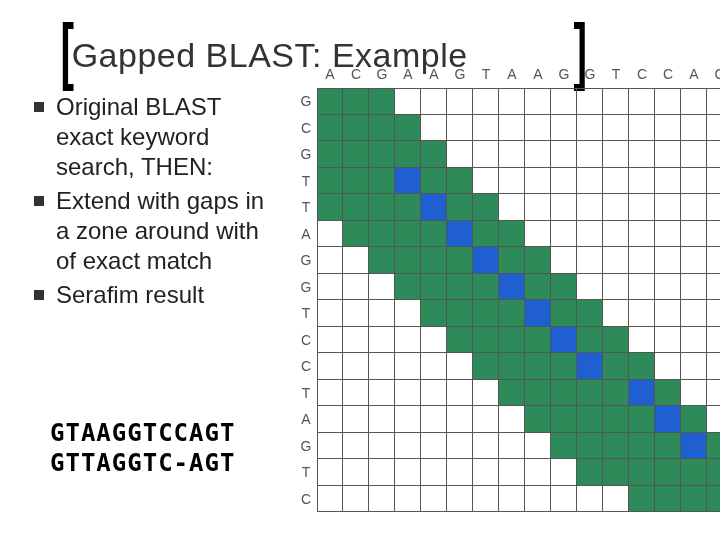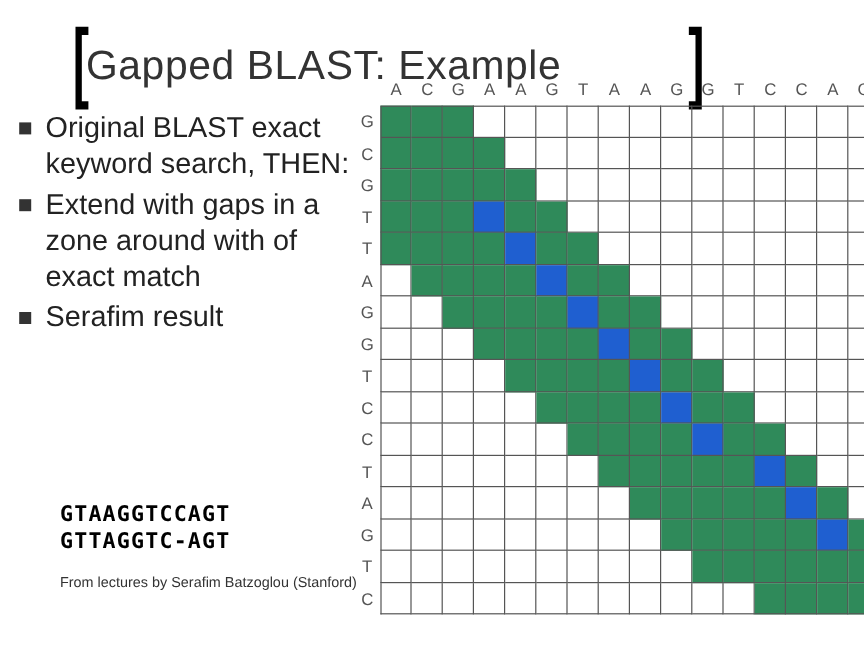--- a/index.html
+++ b/index.html
@@ -2,25 +2,25 @@
 <html><head>
 <meta charset="utf-8">
 <style>
   * { box-sizing: border-box; margin: 0; padding: 0; }
   html, body { width: 720px; height: 540px; font-family: Arial, Helvetica, sans-serif; background: #fff; overflow: hidden; }
   .slide { position: relative; width: 720px; height: 540px; }
   .title-wrap { position: absolute; left: 55px; top: 25px; display: flex; align-items: center; }
   .bracket { font-family: "Arial Black", Arial, sans-serif; font-size: 74px; font-weight: 900; line-height: 0.7; color: #000; transform: scaleX(0.55); display:inline-block; }
   .bracket.close { position: absolute; left: 568px; top: 25px; }
   .title { font-size: 34px; font-weight: 400; color: #333; letter-spacing: 0.5px; margin-left: -8px; margin-top: 10px; }
-  .body { position: absolute; left: 16px; top: 92px; width: 280px; }
+  .body { position: absolute; left: 0; top: 92px; width: 280px; padding-left: 34px; }
   .bullet { display: flex; margin-bottom: 4px; }
   .bullet .sq { width: 10px; height: 10px; background: #333; margin-top: 10px; margin-right: 12px; flex: 0 0 10px; }
   .bullet .txt { font-size: 24px; line-height: 1.25; color: #222; }
-  .mono-block { position: absolute; left: 50px; top: 418px; font-family: "Lucida Console", Monaco, monospace; font-size: 18px; line-height: 1.25; letter-spacing: 1px; color: #000; font-weight: 600; }
+  .mono-block { position: absolute; left: 50px; top: 418px; font-family: "Lucida Console", Monaco, monospace; font-size: 24px; line-height: 1.25; letter-spacing: 1px; color: #000; font-weight: 600; }
   .credit { position: absolute; left: 50px; top: 478px; font-size: 12px; color: #333; line-height: 1.2; }
 
   .grid-wrap { position: absolute; left: 293px; top: 72px; }
   .col-labels { position: absolute; top: -6px; left: 24px; display: flex; }
   .col-labels span { width: 26px; text-align: center; font-size: 14px; color: #555; }
   .row-labels { position: absolute; left: 6px; top: 16px; display: flex; flex-direction: column-reverse; }
   .row-labels span { height: 26.5px; line-height: 26.5px; font-size: 14px; color: #555; text-align: center; width: 14px; }
   .rl-rot { transform: none; }
   .grid { position: absolute; left: 24px; top: 16px; display: grid; grid-template-columns: repeat(16, 26px); grid-template-rows: repeat(16, 26.5px); }
   .cell { border-right: 1px solid #555; border-bottom: 1px solid #555; }
@@ -53,21 +53,20 @@
       <div class="sq"></div>
       <div class="txt">Serafim result</div>
     </div>
   </div>
 
   <div class="mono-block">
     <div>GTAAGGTCCAGT</div>
     <div>GTTAGGTC-AGT</div>
   </div>
 
-  <div class="credit">From lectures by Serafim Batzoglou (Stanford)</div>
 
   <div class="grid-wrap">
     <div class="col-labels" id="col-labels">
         <span>A</span>
         <span>C</span>
         <span>G</span>
         <span>A</span>
         <span>A</span>
         <span>G</span>
         <span>T</span>

